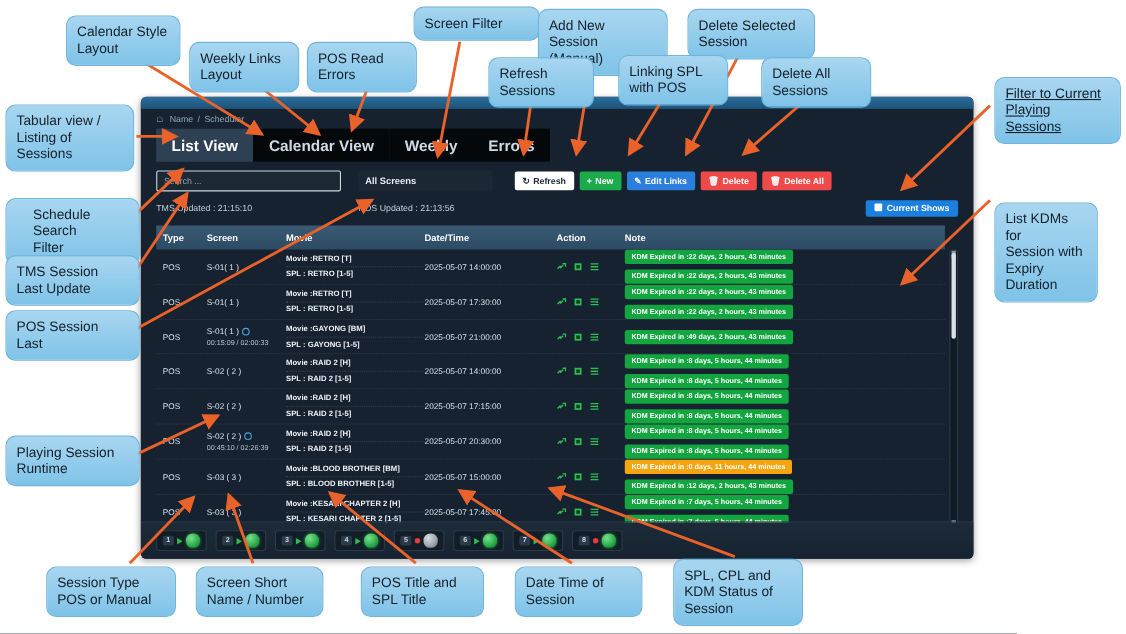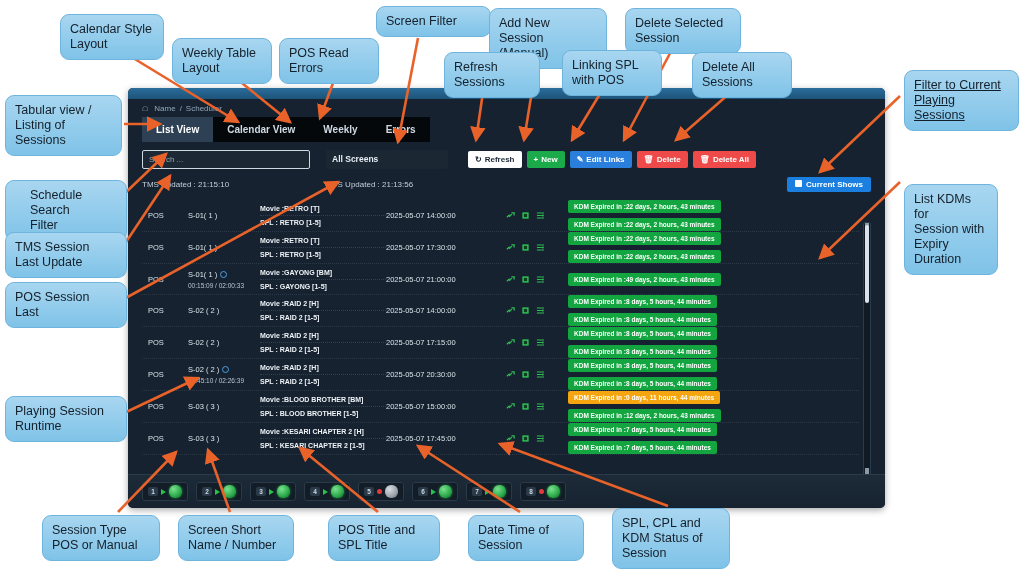--- a/index.html
+++ b/index.html
@@ -42,21 +42,21 @@
   .breadcrumb{
     display:flex; align-items:center; gap:4px;
     padding:5px 14px 2px 14px;
     font-size:8px; color:#93a7ba;
   }
   .home-icon{ font-size:7px; color:#93a7ba; margin-right:2px; }
 
   .tabs{ display:flex; padding:0 14px; margin-top:2px; }
   .tab{
     background:#05080b; color:#cfdae4;
-    font-size:10px; font-weight:bold;
+    font-size:14px; font-weight:bold;
     padding:7px 14px; min-width:56px; text-align:center;
     cursor:pointer;
     border:0;
   }
   .tab.active{ background:#2e4154; color:#ffffff; }
 
   .controls-row{
     display:flex; align-items:center;
     padding:8px 14px 0 14px;
     gap:0;
@@ -263,20 +263,28 @@
     <div class="tms-updated">TMS Updated : 21:15:10</div>
     <div class="pos-updated">POS Updated : 21:13:56</div>
     <div class="current-shows">
       <span class="cs-box"></span>
       <span>Current Shows</span>
     </div>
   </div>
 
   <div class="table-wrap">
     <div class="tbl">
+      <div class="thead">
+        <div class="c-type">Type</div>
+        <div class="c-screen">Screen</div>
+        <div class="c-movie">Movie</div>
+        <div class="c-datetime">Date/Time</div>
+        <div class="c-action">Action</div>
+        <div class="c-note">Note</div>
+      </div>
       <div id="rows-host">
           <div class="row">
             <div class="c-type">POS</div>
             <div class="c-screen">
               <div class="scr-name">
                 <span>S-01( 1 )</span>
               </div>
             </div>
             <div class="c-movie">
               <div class="mv-line">Movie :RETRO [T]</div>
@@ -689,21 +697,21 @@
       <line x1="118" y1="512" x2="176" y2="452" stroke="#e8622a" stroke-width="2.6" marker-end="url(#ah)"></line>
       <line x1="230" y1="512" x2="208" y2="450" stroke="#e8622a" stroke-width="2.6" marker-end="url(#ah)"></line>
       <line x1="378" y1="512" x2="300" y2="448" stroke="#e8622a" stroke-width="2.6" marker-end="url(#ah)"></line>
       <line x1="520" y1="512" x2="418" y2="446" stroke="#e8622a" stroke-width="2.6" marker-end="url(#ah)"></line>
       <line x1="668" y1="506" x2="500" y2="444" stroke="#e8622a" stroke-width="2.6" marker-end="url(#ah)"></line>
     </svg>
   </div>
 <div id="callout-host">
     <div class="callout" style="left: 60px; top: 14px; width: 104px;">Calendar Style
 Layout</div>
-    <div class="callout" style="left: 172px; top: 38px; width: 100px;">Weekly Table
+    <div class="callout" style="left: 172px; top: 38px; width: 100px;">Weekly Links
 Layout</div>
     <div class="callout" style="left: 279px; top: 38px; width: 100px;">POS Read
 Errors</div>
     <div class="callout" style="left: 376px; top: 6px; width: 115px;">Screen Filter</div>
     <div class="callout" style="left: 489px; top: 8px; width: 118px;">Add New Session
 (Manual)</div>
     <div class="callout" style="left: 625px; top: 8px; width: 116px;">Delete Selected
 Session</div>
     <div class="callout" style="left: 444px; top: 52px; width: 96px;">Refresh
 Sessions</div>

